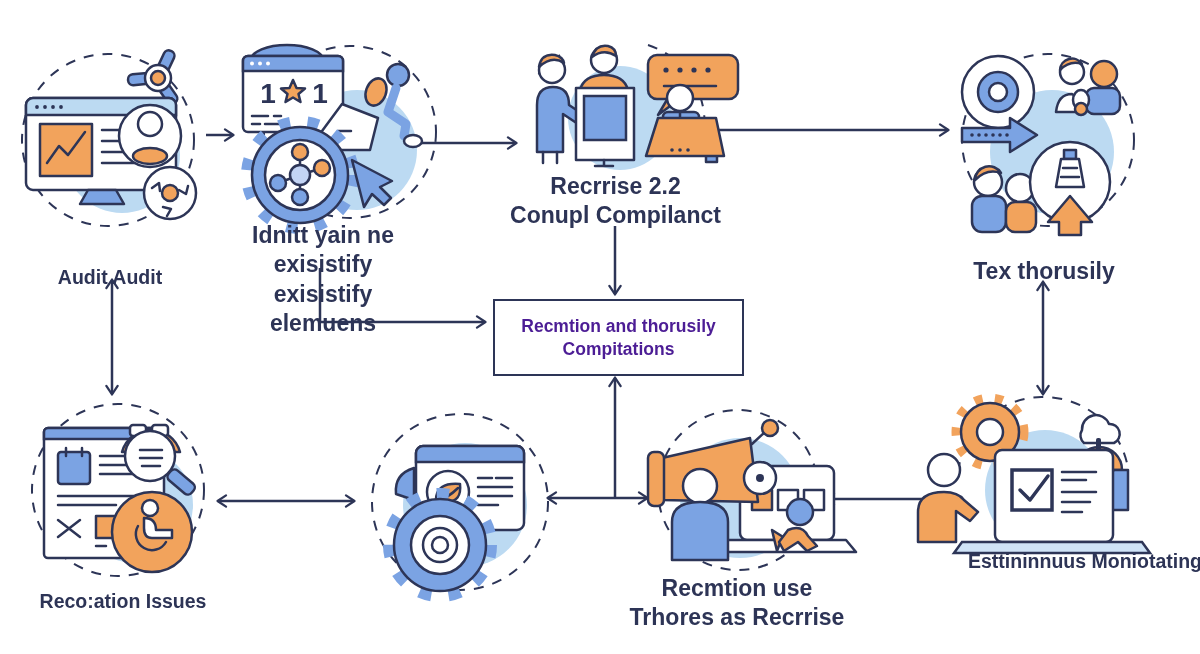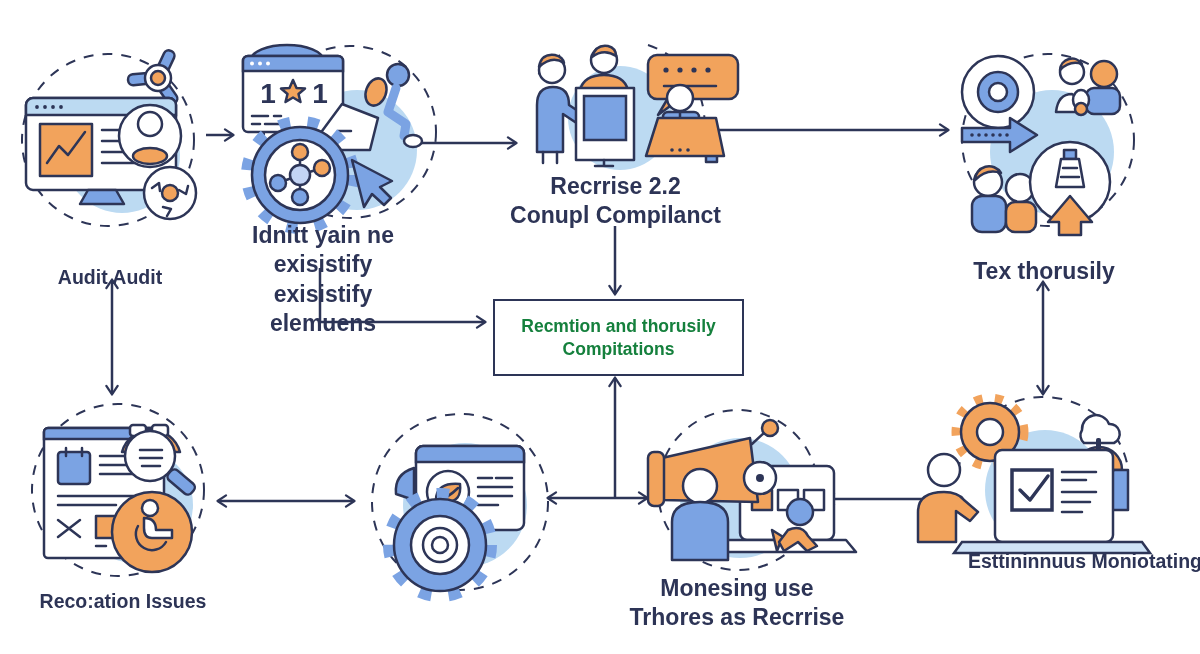--- a/index.html
+++ b/index.html
@@ -4,21 +4,21 @@
 <style>
   html,body{margin:0;padding:0;background:#fff;}
   #canvas{position:relative;width:1200px;height:654px;background:#ffffff;overflow:hidden;
           font-family:"Liberation Sans","DejaVu Sans",sans-serif;}
   svg{position:absolute;overflow:visible;}
   .label{position:absolute;text-align:center;font-weight:700;color:#2d3456;line-height:1.28;}
   .lbl-lg{font-size:19.5px;}
   .lbl-md{font-size:23px;}
   .center-box{position:absolute;left:493px;top:299px;width:247px;height:73px;background:#fff;
               border:2.5px solid #2d3557;display:flex;flex-direction:column;align-items:center;
-              justify-content:center;font-weight:700;font-size:17.5px;color:#15803d;line-height:1.3;}
+              justify-content:center;font-weight:700;font-size:17.5px;color:#4c1d95;line-height:1.3;}
   
   .st{stroke:#2d3557;stroke-width:2.5;fill:none;stroke-linecap:round;stroke-linejoin:round;}
   .w {fill:#ffffff;stroke:#2d3557;stroke-width:2.5;stroke-linejoin:round;}
   .b {fill:#7ba3e3;stroke:#2d3557;stroke-width:2.5;stroke-linejoin:round;}
   .o {fill:#f2a35c;stroke:#2d3557;stroke-width:2.5;stroke-linejoin:round;}
   .lb{fill:#bcdaf2;stroke:none;}
   .dash{fill:none;stroke:#2d3557;stroke-width:2;stroke-dasharray:10 9;}
   .arr{stroke:#2d3557;stroke-width:2.5;fill:none;}
   text{font-family:"Liberation Sans","DejaVu Sans",sans-serif;}
 </style>
@@ -304,21 +304,21 @@
       <circle class="w" cx="700" cy="486" r="17"></circle>
       <path class="b" d="M672,560 v-38 q0,-20 28,-20 q28,0 28,20 v38 z"></path>
     </g>
     <g>
       <path class="o" d="M772,530 l16,10 -8,3 -3,8 z"></path>
       <circle cx="800" cy="512" r="13" fill="#7ba3e3" stroke="#2d3557" stroke-width="2.5"></circle>
       <path class="o" d="M788,530 q14,-6 20,6 l9,10 -10,5 -9,-9 -14,9 -5,-9 z"></path>
     </g>
   </svg>
   <div class="label lbl-md" style="left:628px;top:574px;width:218px;">
-    <span>Monesing use</span><br>
+    <span>Recmtion use</span><br>
     <span>Trhores as Recrrise</span>
   </div>
 
   <svg style="left:928px;top:398px;" width="225" height="160" viewBox="928 398 225 160">
     <path class="dash" d="M958,472 A86 86 0 0 1 1128,468"></path>
     <circle class="lb" cx="1045" cy="490" r="60"></circle>
     <g>
       <circle cx="990" cy="432" r="33" fill="none" stroke="#f2a35c" stroke-width="11" stroke-dasharray="8 12"></circle>
       <circle class="o" cx="990" cy="432" r="29"></circle>
       <circle class="w" cx="990" cy="432" r="13"></circle>

